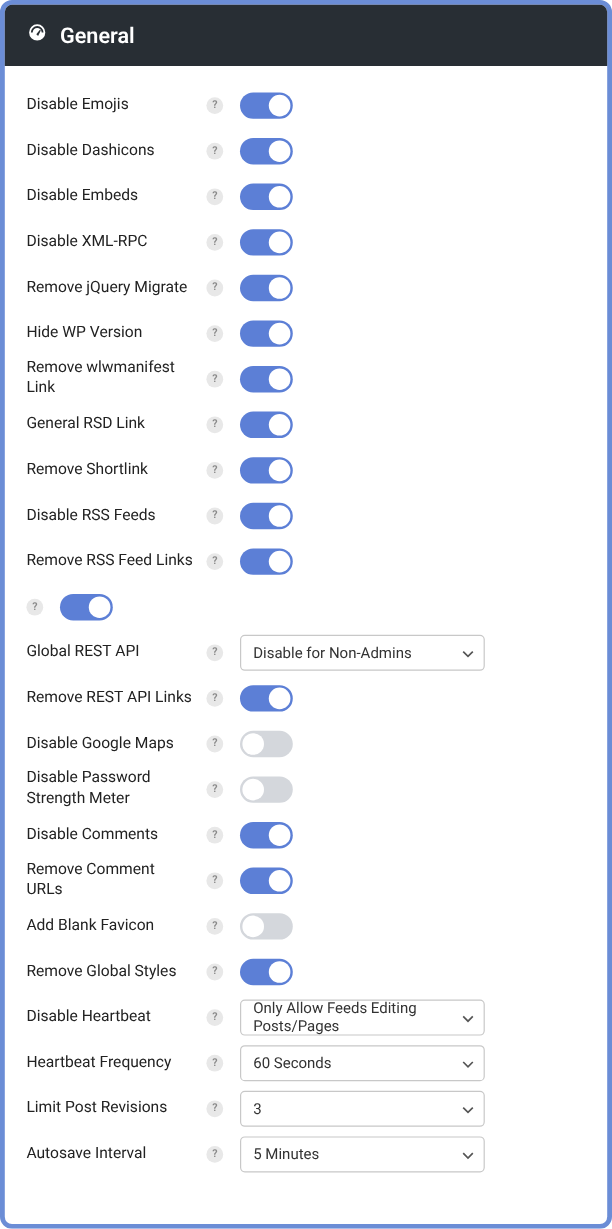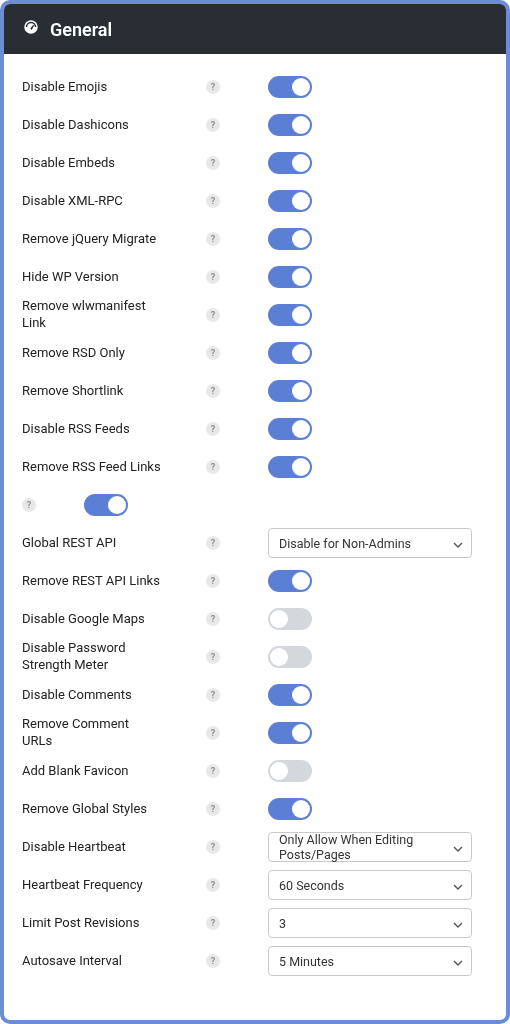--- a/index.html
+++ b/index.html
@@ -35,21 +35,20 @@
 .body {
   flex: 1;
   padding: 14px 18px 18px 18px;
   overflow-y: auto;
 }
 .row {
   display: flex;
   align-items: center;
   min-height: 38px;
   padding: 1px 0;
-  gap: 34px;
 }
 .label {
   width: 150px;
   font-size: 13px;
   color: #222;
   line-height: 1.3;
   padding-right: 10px;
 }
 .help {
   width: 14px;
@@ -183,21 +182,21 @@
       <div class="row">
         <div class="label">Remove wlwmanifest Link</div>
         <div class="help">?</div>
         <div class="control">
           <div class="toggle on">
             <div class="knob"></div>
           </div>
         </div>
       </div>
       <div class="row">
-        <div class="label">Remove RSD Only</div>
+        <div class="label">General RSD Link</div>
         <div class="help">?</div>
         <div class="control">
           <div class="toggle on">
             <div class="knob"></div>
           </div>
         </div>
       </div>
       <div class="row">
         <div class="label">Remove Shortlink</div>
         <div class="help">?</div>
@@ -306,21 +305,21 @@
           <div class="toggle on">
             <div class="knob"></div>
           </div>
         </div>
       </div>
       <div class="row">
         <div class="label">Disable Heartbeat</div>
         <div class="help">?</div>
         <div class="control">
           <div class="select">
-            <span>Only Allow When Editing Posts/Pages</span>
+            <span>Only Allow Feeds Editing Posts/Pages</span>
             <span class="chev"><svg viewBox="0 0 10 10">
                 <path d="M1 3l4 4 4-4" stroke="#555" stroke-width="1.4" fill="none"></path>
               </svg></span>
           </div>
         </div>
       </div>
       <div class="row">
         <div class="label">Heartbeat Frequency</div>
         <div class="help">?</div>
         <div class="control">

